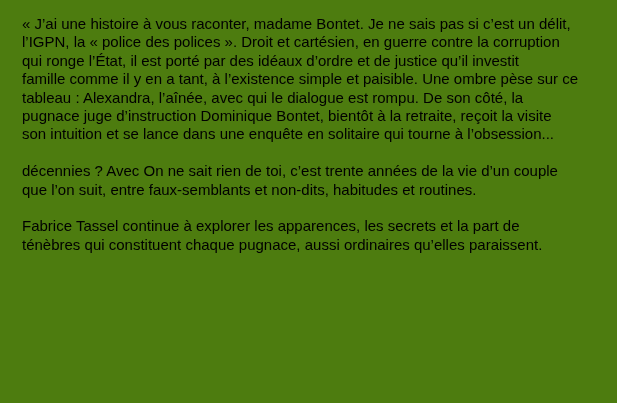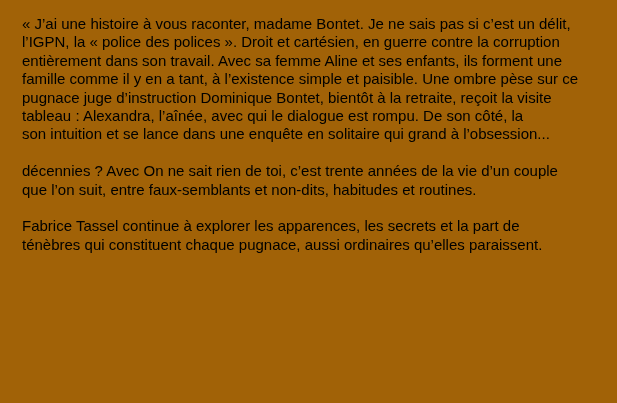--- a/index.html
+++ b/index.html
@@ -10,46 +10,46 @@
     width: 617px;
     height: 403px;
     overflow: hidden;
     background: #ffffff;
   }
   .page {
     box-sizing: border-box;
     width: 617px;
     height: 403px;
     padding: 15px 4px 0 22px;
-    background: #a16207;
+    background: #4d7c0f;
     color: #000000;
     font-family: "Liberation Sans", "DejaVu Sans", sans-serif;
   }
   .paragraph {
     margin: 0 0 18.4px 0;
   }
   .line {
     font-size: 15px;
     line-height: 18.4px;
     white-space: nowrap;
     color: #000000;
   }
 </style>
 </head>
 <body>
 
 <div class="page">
   <div class="paragraph">
       <div class="line">« J’ai une histoire à vous raconter, madame Bontet. Je ne sais pas si c’est un délit,</div>
       <div class="line">l’IGPN, la « police des polices ». Droit et cartésien, en guerre contre la corruption</div>
-      <div class="line">entièrement dans son travail. Avec sa femme Aline et ses enfants, ils forment une</div>
+      <div class="line">qui ronge l’État, il est porté par des idéaux d’ordre et de justice qu’il investit</div>
       <div class="line">famille comme il y en a tant, à l’existence simple et paisible. Une ombre pèse sur ce</div>
+      <div class="line">tableau : Alexandra, l’aînée, avec qui le dialogue est rompu. De son côté, la</div>
       <div class="line">pugnace juge d’instruction Dominique Bontet, bientôt à la retraite, reçoit la visite</div>
-      <div class="line">tableau : Alexandra, l’aînée, avec qui le dialogue est rompu. De son côté, la</div>
-      <div class="line">son intuition et se lance dans une enquête en solitaire qui grand à l’obsession...</div>
+      <div class="line">son intuition et se lance dans une enquête en solitaire qui tourne à l’obsession...</div>
     </div>
   <div class="paragraph">
       <div class="line">décennies ? Avec On ne sait rien de toi, c’est trente années de la vie d’un couple</div>
       <div class="line">que l’on suit, entre faux-semblants et non-dits, habitudes et routines.</div>
     </div>
   <div class="paragraph">
       <div class="line">Fabrice Tassel continue à explorer les apparences, les secrets et la part de</div>
       <div class="line">ténèbres qui constituent chaque pugnace, aussi ordinaires qu’elles paraissent.</div>
     </div>
 </div>

